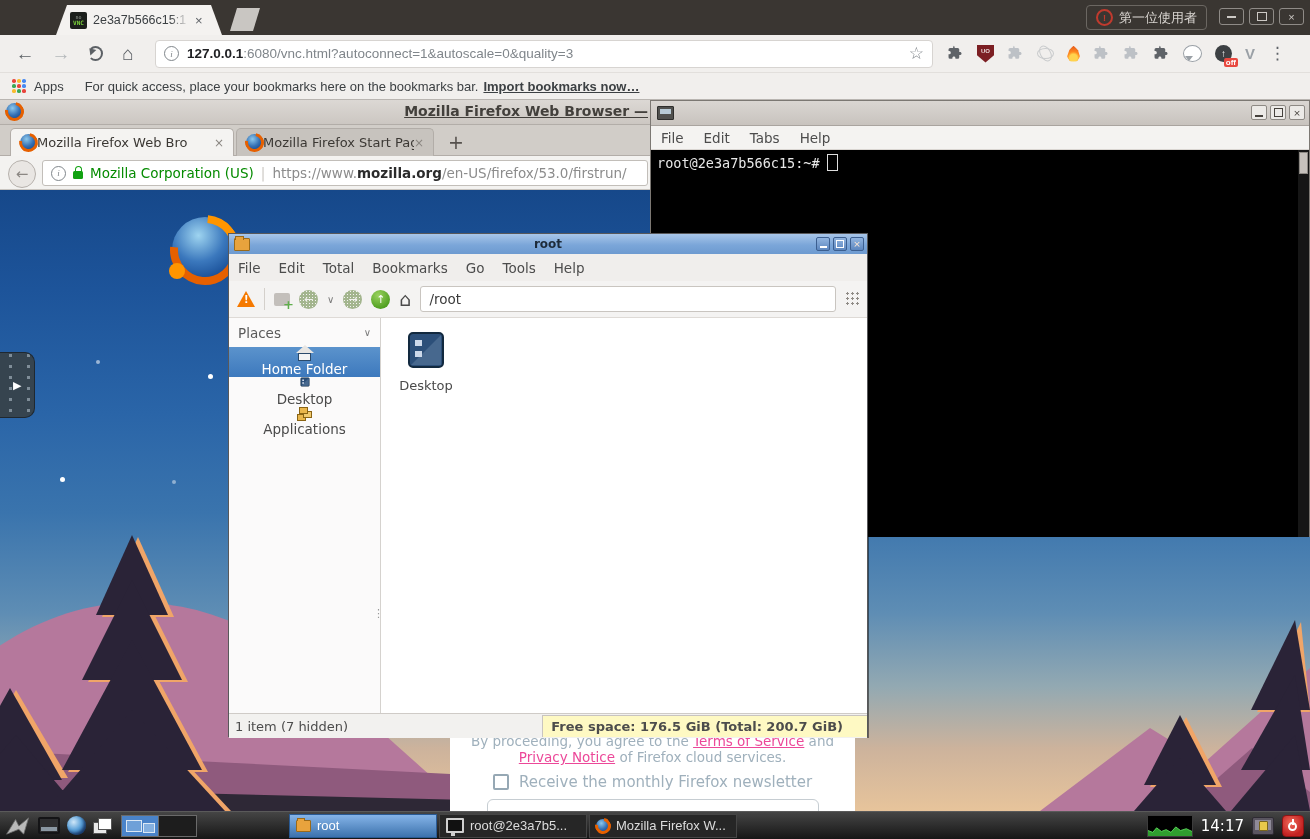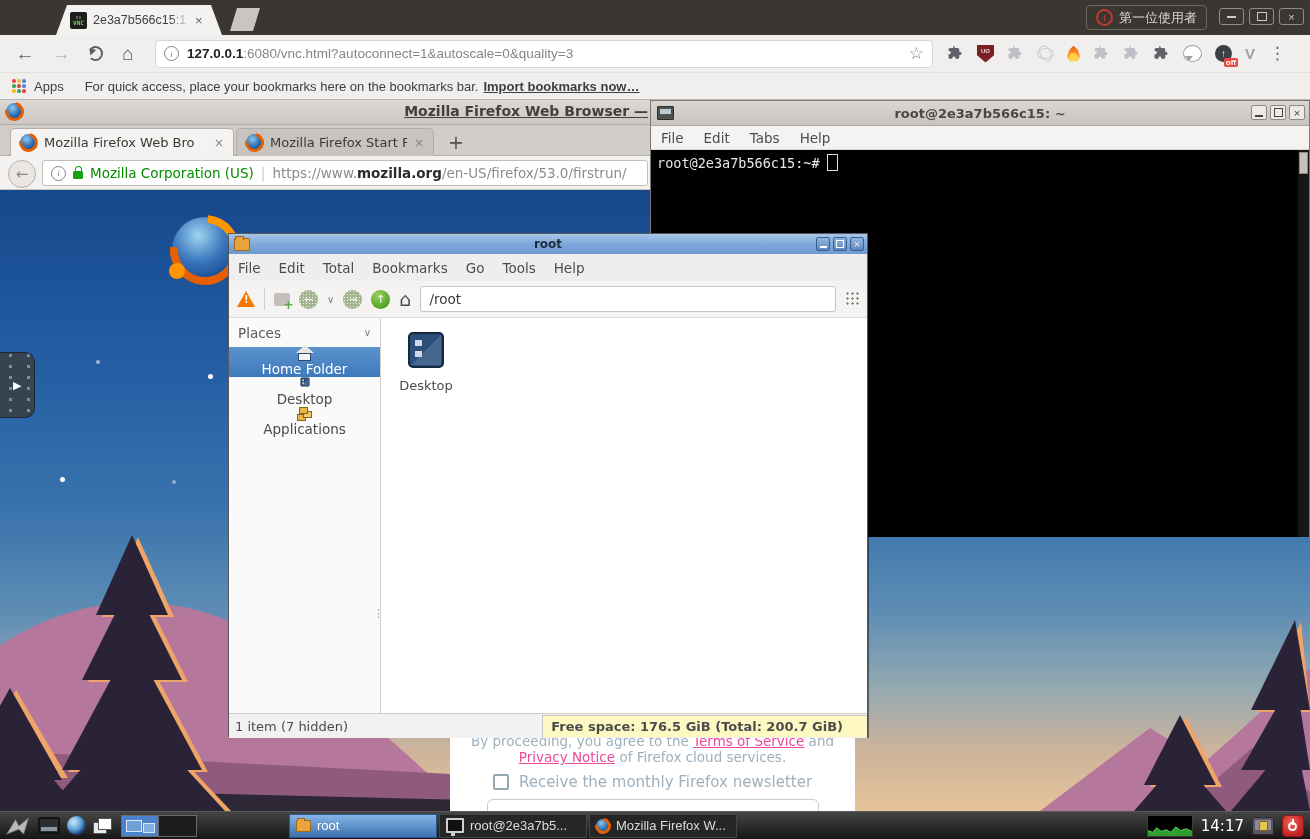--- a/index.html
+++ b/index.html
@@ -82,21 +82,21 @@
   #ff-titlebar{position:absolute;left:0;top:0;right:0;height:25px;background:linear-gradient(#dcd8d4,#ccc7c2);
     border-bottom:1px solid #b2ada8;box-sizing:border-box;}
   #ff-title{position:absolute;right:662px;top:3px;font-size:14px;font-weight:bold;color:#43403c;
     font-family:"DejaVu Sans",sans-serif;white-space:nowrap;text-decoration:underline;}
   .ffmini{width:17px;height:17px;border-radius:50%;position:relative;flex:0 0 auto;
     background:radial-gradient(circle at 38% 30%,#8cc8ec 0,#3570b4 45%,#1c5094 70%,#143d76 100%);}
   .ffmini::before{content:"";position:absolute;inset:-1px;border-radius:50%;border:3px solid #e66000;
     border-top-color:transparent;border-right-color:#ff940f0;transform:rotate(-35deg);}
   #ff-titlebar .ffmini{position:absolute;left:6px;top:3px;}
   #ff-tabbar{position:absolute;left:0;top:25px;right:0;height:31px;background:#d1cdc8;border-bottom:1px solid #b2ada8;box-sizing:border-box;font-family:"DejaVu Sans",sans-serif;}
-  .fftab{position:absolute;top:3px;height:28px;display:flex;align-items:center;gap:7px;padding:0 9px;box-sizing:border-box;
+  .fftab{position:absolute;top:3px;height:28px;display:flex;align-items:center;padding:0 9px;box-sizing:border-box;
     border:1px solid #b2ada8;border-bottom:none;border-radius:5px 5px 0 0;font-size:13px;color:#3b3834;}
   .fftab .tlbl{white-space:nowrap;overflow:hidden;flex:1;}
   .fftab .x{color:#8a8681;font-size:12px;}
   #fftab1{left:10px;width:224px;background:#f4f3f1;}
   #fftab2{left:236px;width:198px;background:#c7c3be;}
   #ff-newtab{position:absolute;left:448px;top:6px;font-size:19px;color:#55514d;}
   #ff-navbar{position:absolute;left:0;top:56px;right:0;height:34px;background:#f3f2f0;border-bottom:1px solid #c9c5c0;
     box-sizing:border-box;font-family:"DejaVu Sans",sans-serif;}
   #ff-back{position:absolute;left:8px;top:4px;width:26px;height:26px;border-radius:50%;border:1px solid #b6b1ac;
     background:#e9e6e3;color:#8b8783;font-size:15px;display:flex;align-items:center;justify-content:center;}
@@ -417,21 +417,20 @@
             <span>Receive the monthly Firefox newsletter</span>
           </div>
           <div id="ff-input"></div>
         </div>
       </div>
     </div>
 
     <div id="term">
       <div id="term-titlebar">
         <span class="term-ico"></span>
-        <span id="term-title">root@2e3a7b566c15: ~</span>
         <span id="term-btns">
           <span class="tbtn">
               <span class="mline"></span>
             </span>
           <span class="tbtn">
               <span class="mbox"></span>
             </span>
           <span class="tbtn">×</span>
         </span>
       </div>

